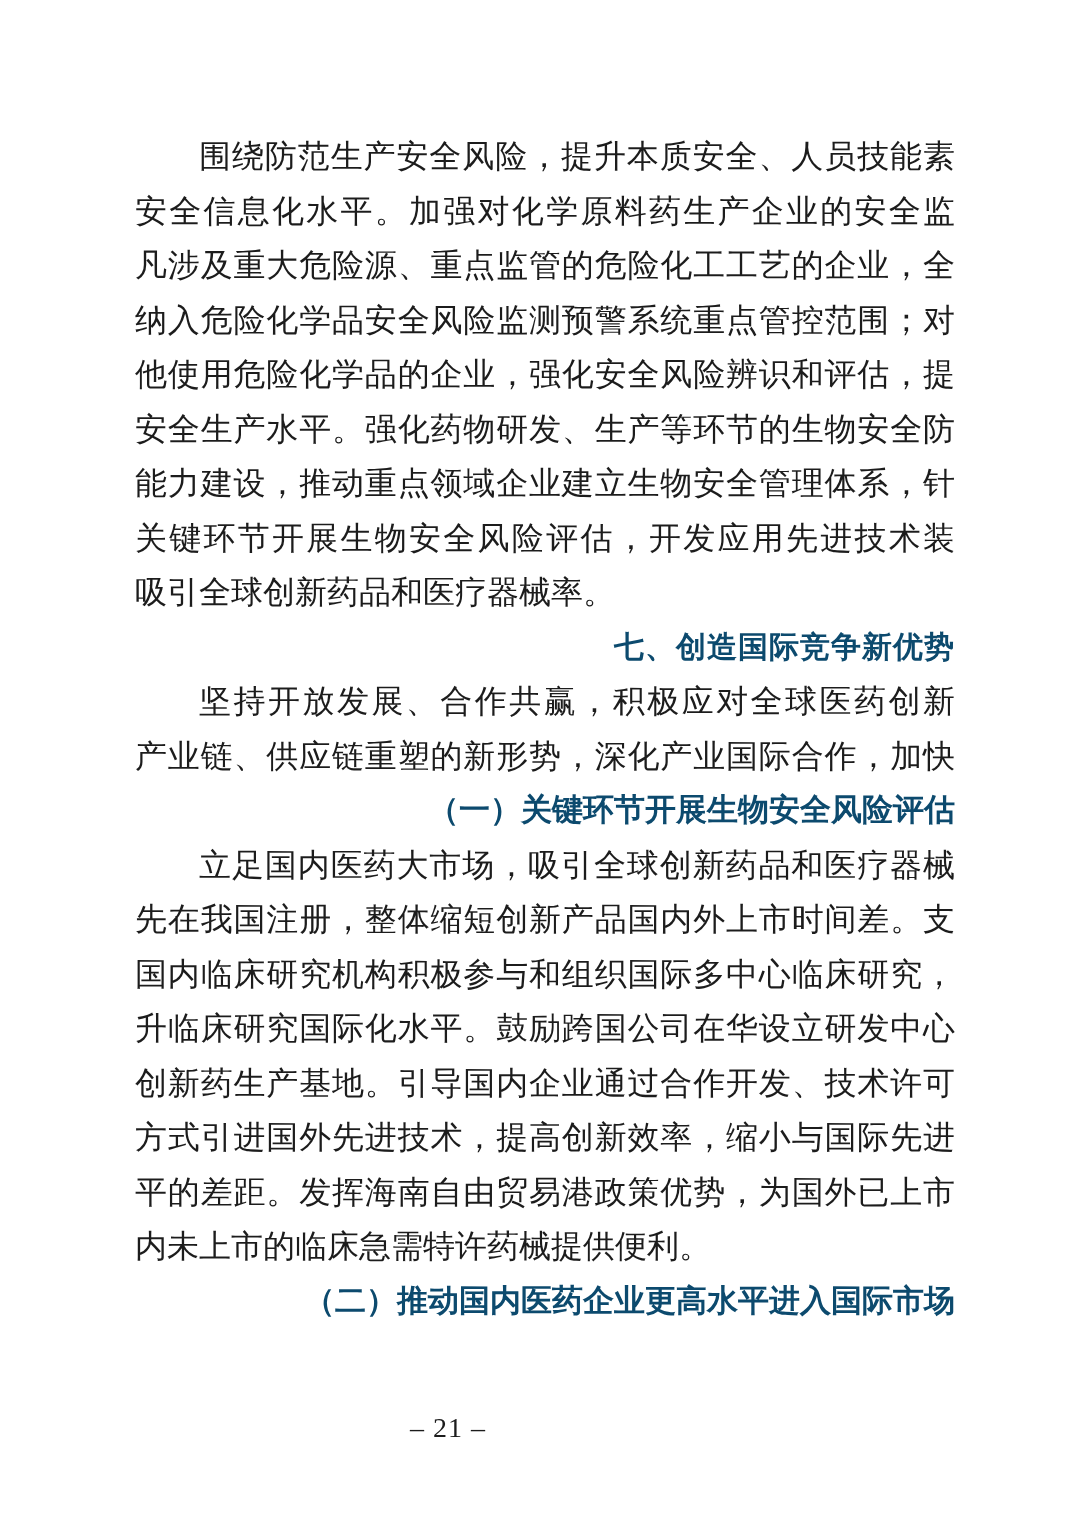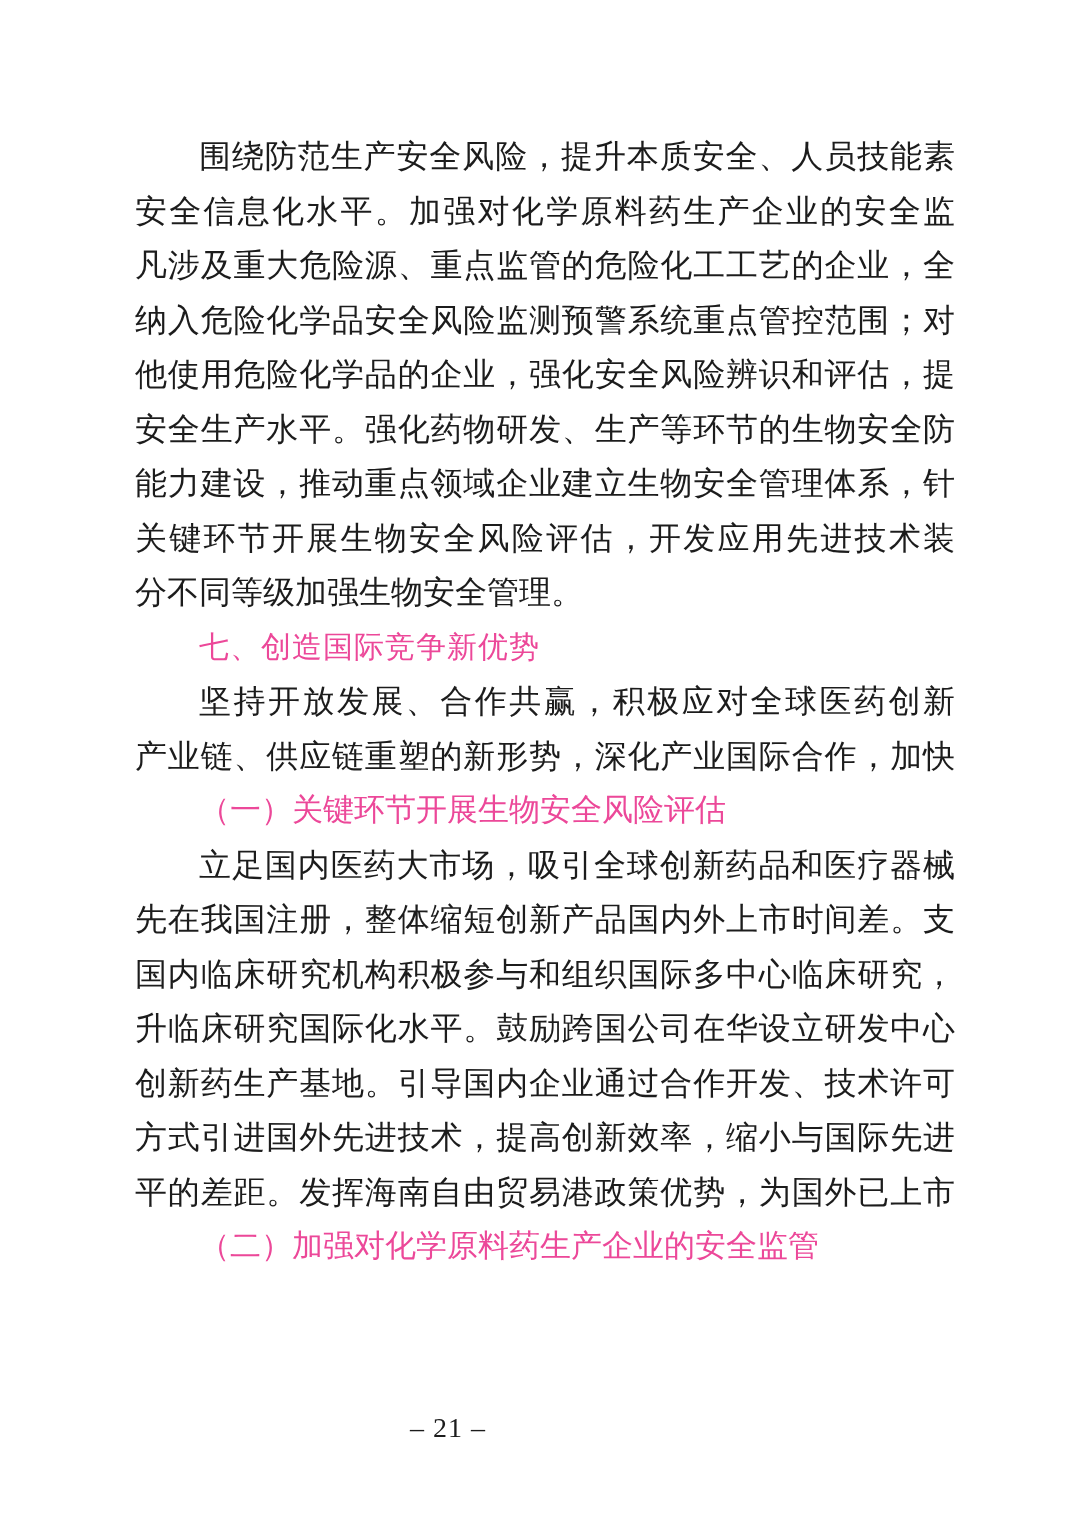--- a/index.html
+++ b/index.html
@@ -33,23 +33,24 @@
     text-align-last: justify;
     overflow: hidden;
   }
   .line.first {
     text-indent: 64px;
   }
   .line.last {
     text-align-last: left;
   }
   .heading {
-    font-weight: normal;
-    color: #ec4899;
+    font-weight: bold;
+    color: #0c4a6e;
     text-indent: 64px;
+    text-align: right;
   }
   .heading.h1 {
     font-family: "Liberation Sans", "DejaVu Sans", sans-serif;
     font-size: 30px;
     letter-spacing: 1px;
   }
   .heading.h2 {
     font-family: "Liberation Serif", "DejaVu Serif", serif;
     font-size: 31px;
   }
@@ -73,30 +74,31 @@
 <main>
   <section id="doc-body">
       <div class="line first">围绕防范生产安全风险，提升本质安全、人员技能素质、</div>
       <div class="line">安全信息化水平。加强对化学原料药生产企业的安全监管，</div>
       <div class="line">凡涉及重大危险源、重点监管的危险化工工艺的企业，全部</div>
       <div class="line">纳入危险化学品安全风险监测预警系统重点管控范围；对其</div>
       <div class="line">他使用危险化学品的企业，强化安全风险辨识和评估，提高</div>
       <div class="line">安全生产水平。强化药物研发、生产等环节的生物安全防控</div>
       <div class="line">能力建设，推动重点领域企业建立生物安全管理体系，针对</div>
       <div class="line">关键环节开展生物安全风险评估，开发应用先进技术装备，</div>
-      <div class="line last">分不同等级加强生物安全管理。</div>
+      <div class="line last">吸引全球创新药品和医疗器械率。</div>
       <div class="heading h1">七、创造国际竞争新优势</div>
       <div class="line first">坚持开放发展、合作共赢，积极应对全球医药创新链、</div>
       <div class="line">产业链、供应链重塑的新形势，深化产业国际合作，加快培</div>
       <div class="heading h2">（一）关键环节开展生物安全风险评估</div>
       <div class="line first">立足国内医药大市场，吸引全球创新药品和医疗器械率</div>
       <div class="line">先在我国注册，整体缩短创新产品国内外上市时间差。支持</div>
       <div class="line">国内临床研究机构积极参与和组织国际多中心临床研究，提</div>
       <div class="line">升临床研究国际化水平。鼓励跨国公司在华设立研发中心和</div>
       <div class="line">创新药生产基地。引导国内企业通过合作开发、技术许可等</div>
       <div class="line">方式引进国外先进技术，提高创新效率，缩小与国际先进水</div>
       <div class="line">平的差距。发挥海南自由贸易港政策优势，为国外已上市国</div>
-      <div class="heading h2">（二）加强对化学原料药生产企业的安全监管</div>
+      <div class="line last">内未上市的临床急需特许药械提供便利。</div>
+      <div class="heading h2">（二）推动国内医药企业更高水平进入国际市场</div>
     </section>
   <footer id="page-footer">
     <span class="page-number">– 21 –</span>
   </footer>
 </main>
 
 </body></html>

